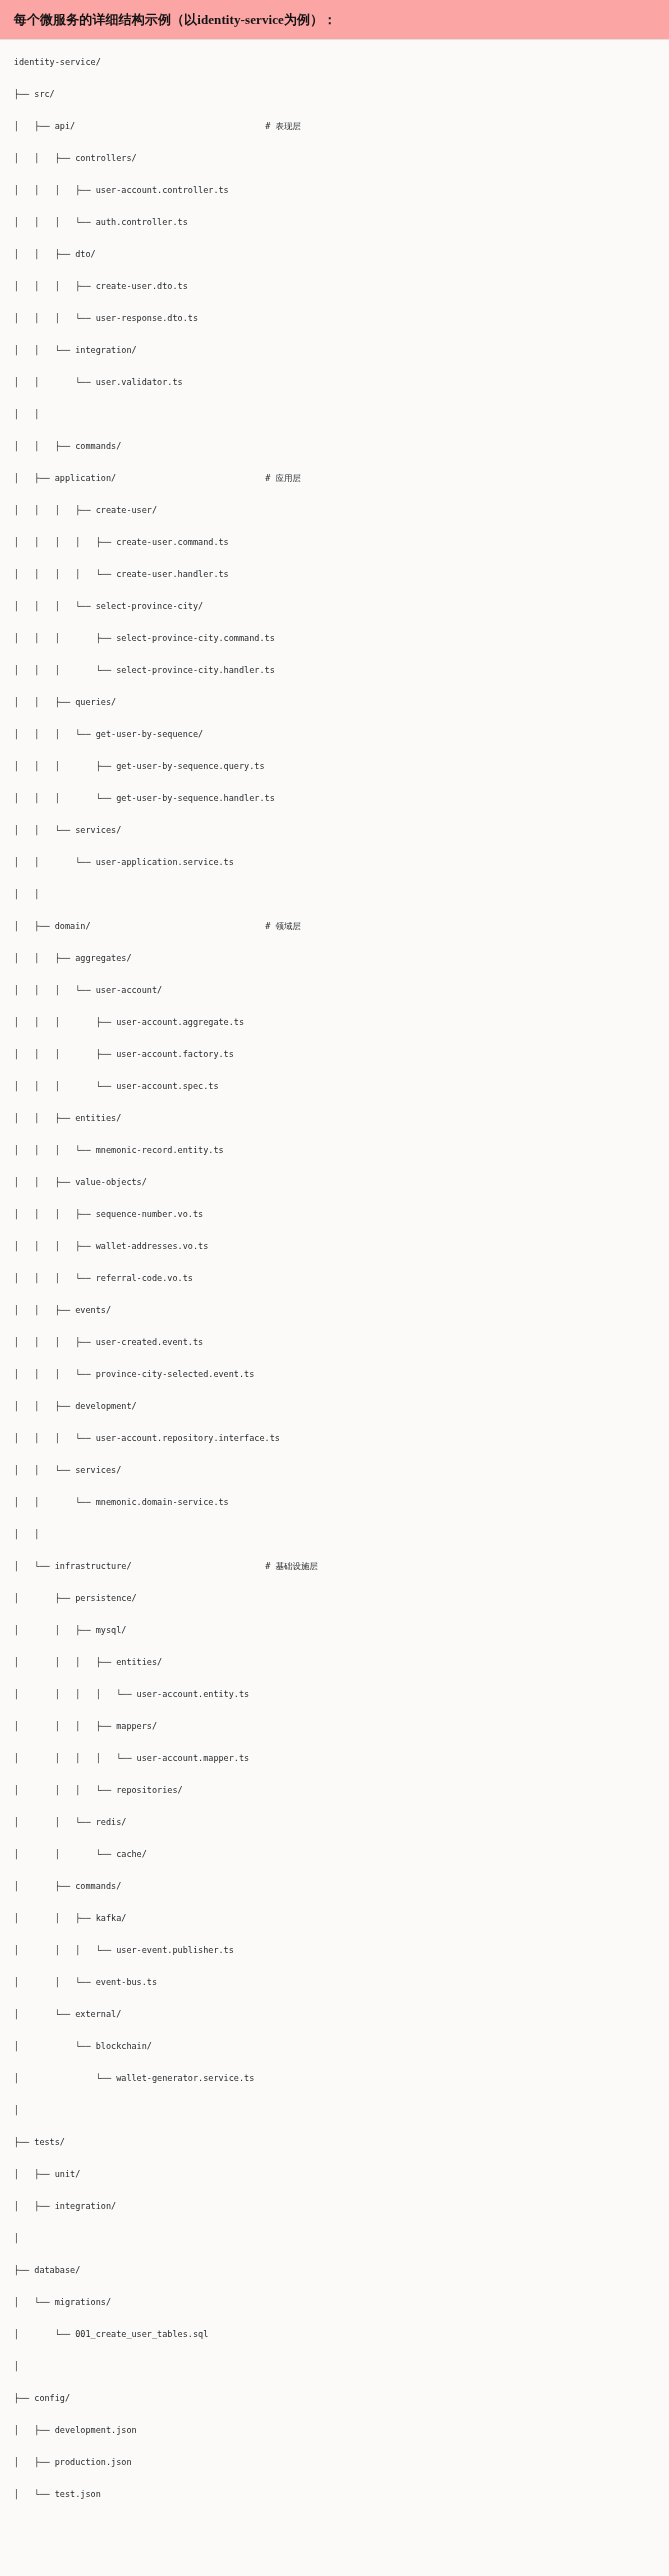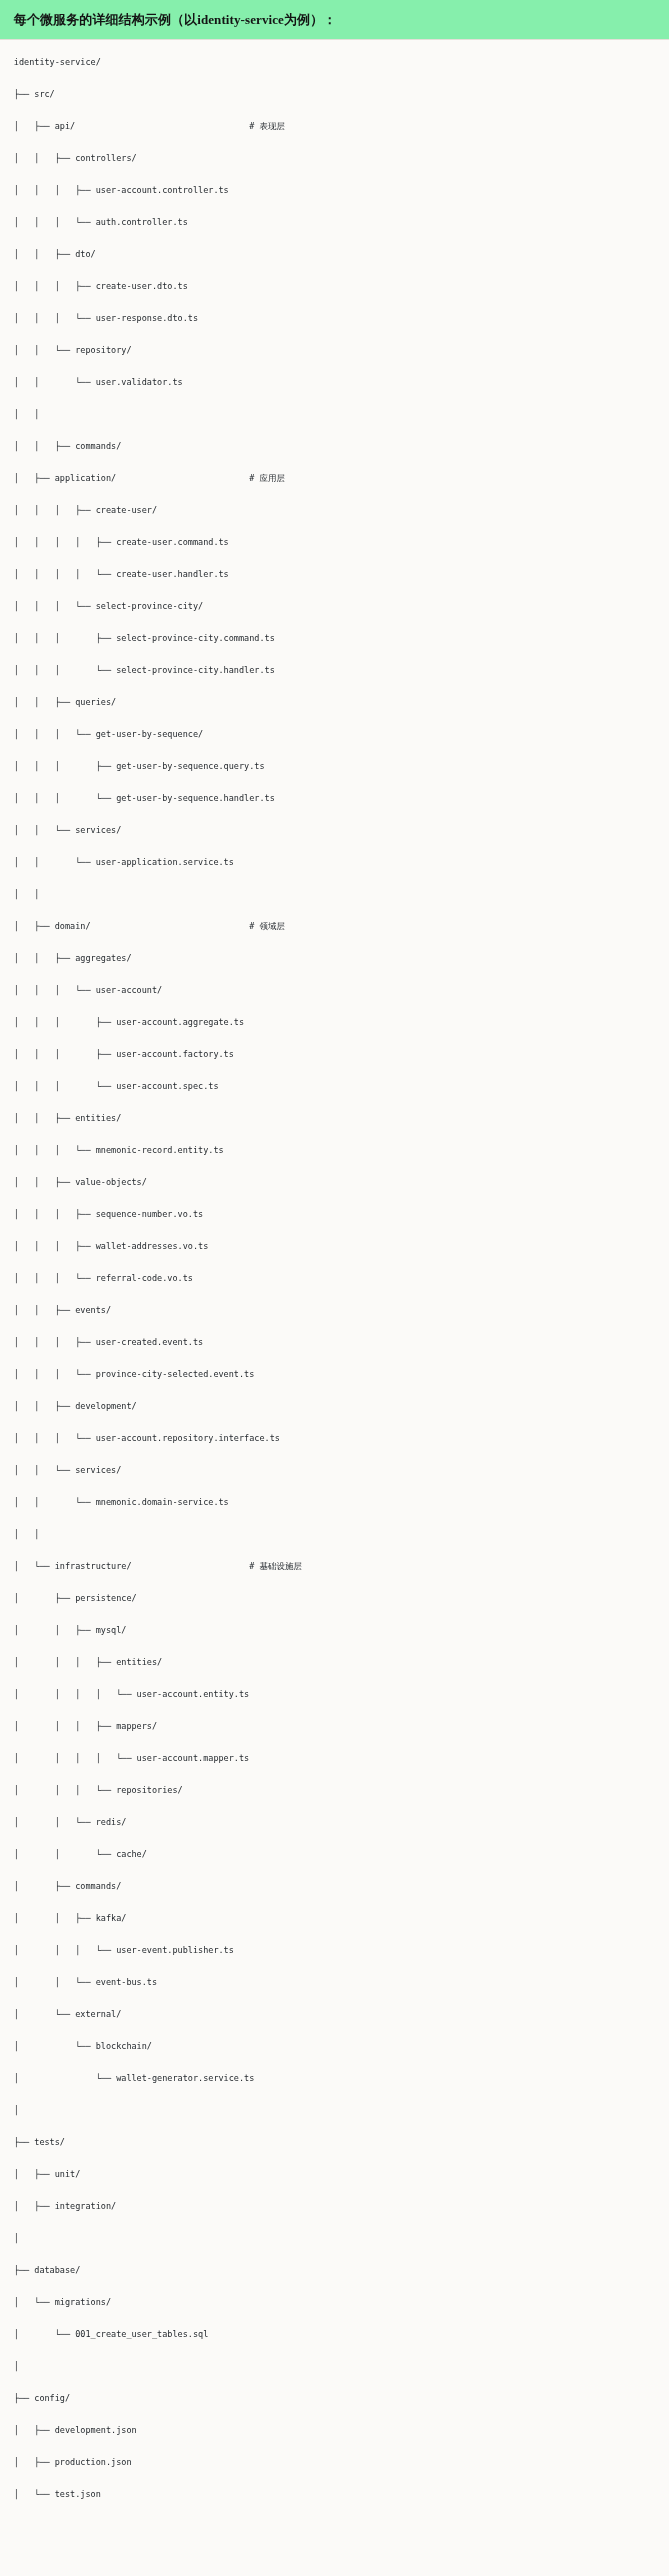--- a/index.html
+++ b/index.html
@@ -16,21 +16,21 @@
   .page {
     width: 669px;
     box-sizing: border-box;
     background: #fbfaf8;
   }
 
   
   .doc-header {
     box-sizing: border-box;
     padding: 11.3px 13.8px 10px 13.8px;
-    background: #86efac;
+    background: #fca5a5;
     border-bottom: 0.6px solid #e3e0d8;
   }
   .doc-title {
     margin: 0;
     font-family: "Liberation Serif", "DejaVu Serif", serif;
     font-weight: bold;
     font-size: 13px;
     line-height: 1.35;
     letter-spacing: 0.1px;
     color: #141414;
@@ -57,20 +57,21 @@
     display: block;
     height: 16px;
     white-space: pre;
   }
   .tree-path {
     white-space: pre;
   }
   .tree-comment {
     color: #24292e;
     white-space: pre;
+    margin-left: 16px;
   }
 </style>
 </head>
 <body>
 
 <div class="page">
 
   <div class="doc-header">
     <h1 class="doc-title">每个微服务的详细结构示例（以identity-service为例）：</h1>
   </div>
@@ -78,21 +79,21 @@
   <div class="tree-block">
     <pre class="tree-pre" id="tree-pre"><span class="tree-row"><span class="tree-path">identity-service/</span></span>
 <span class="tree-row"><span class="tree-path">├── src/</span></span>
 <span class="tree-row"><span class="tree-path">│   ├── api/</span>                                  <span class="tree-comment"># 表现层</span></span>
 <span class="tree-row"><span class="tree-path">│   │   ├── controllers/</span></span>
 <span class="tree-row"><span class="tree-path">│   │   │   ├── user-account.controller.ts</span></span>
 <span class="tree-row"><span class="tree-path">│   │   │   └── auth.controller.ts</span></span>
 <span class="tree-row"><span class="tree-path">│   │   ├── dto/</span></span>
 <span class="tree-row"><span class="tree-path">│   │   │   ├── create-user.dto.ts</span></span>
 <span class="tree-row"><span class="tree-path">│   │   │   └── user-response.dto.ts</span></span>
-<span class="tree-row"><span class="tree-path">│   │   └── repository/</span></span>
+<span class="tree-row"><span class="tree-path">│   │   └── integration/</span></span>
 <span class="tree-row"><span class="tree-path">│   │       └── user.validator.ts</span></span>
 <span class="tree-row"><span class="tree-path">│   │</span></span>
 <span class="tree-row"><span class="tree-path">│   │   ├── commands/</span></span>
 <span class="tree-row"><span class="tree-path">│   ├── application/</span>                          <span class="tree-comment"># 应用层</span></span>
 <span class="tree-row"><span class="tree-path">│   │   │   ├── create-user/</span></span>
 <span class="tree-row"><span class="tree-path">│   │   │   │   ├── create-user.command.ts</span></span>
 <span class="tree-row"><span class="tree-path">│   │   │   │   └── create-user.handler.ts</span></span>
 <span class="tree-row"><span class="tree-path">│   │   │   └── select-province-city/</span></span>
 <span class="tree-row"><span class="tree-path">│   │   │       ├── select-province-city.command.ts</span></span>
 <span class="tree-row"><span class="tree-path">│   │   │       └── select-province-city.handler.ts</span></span>

